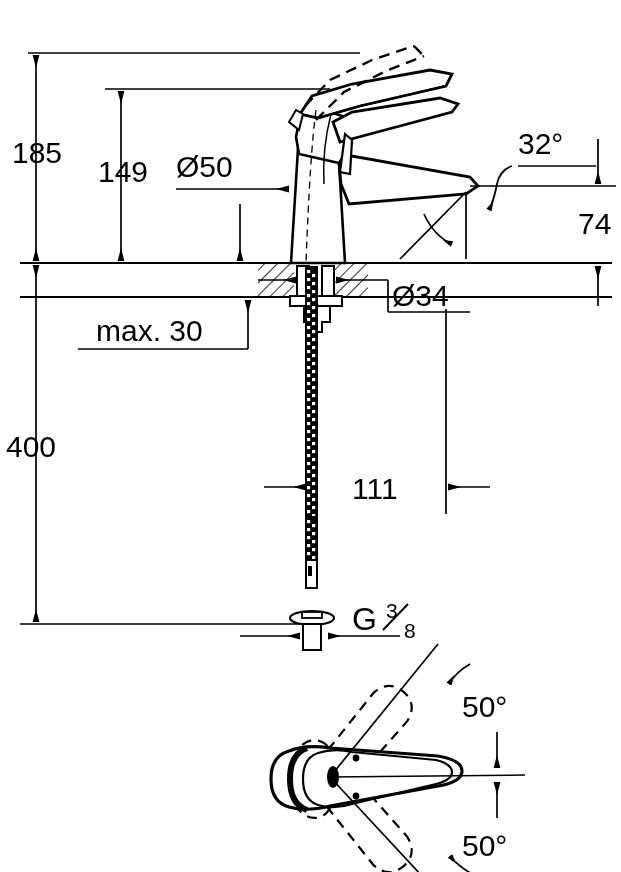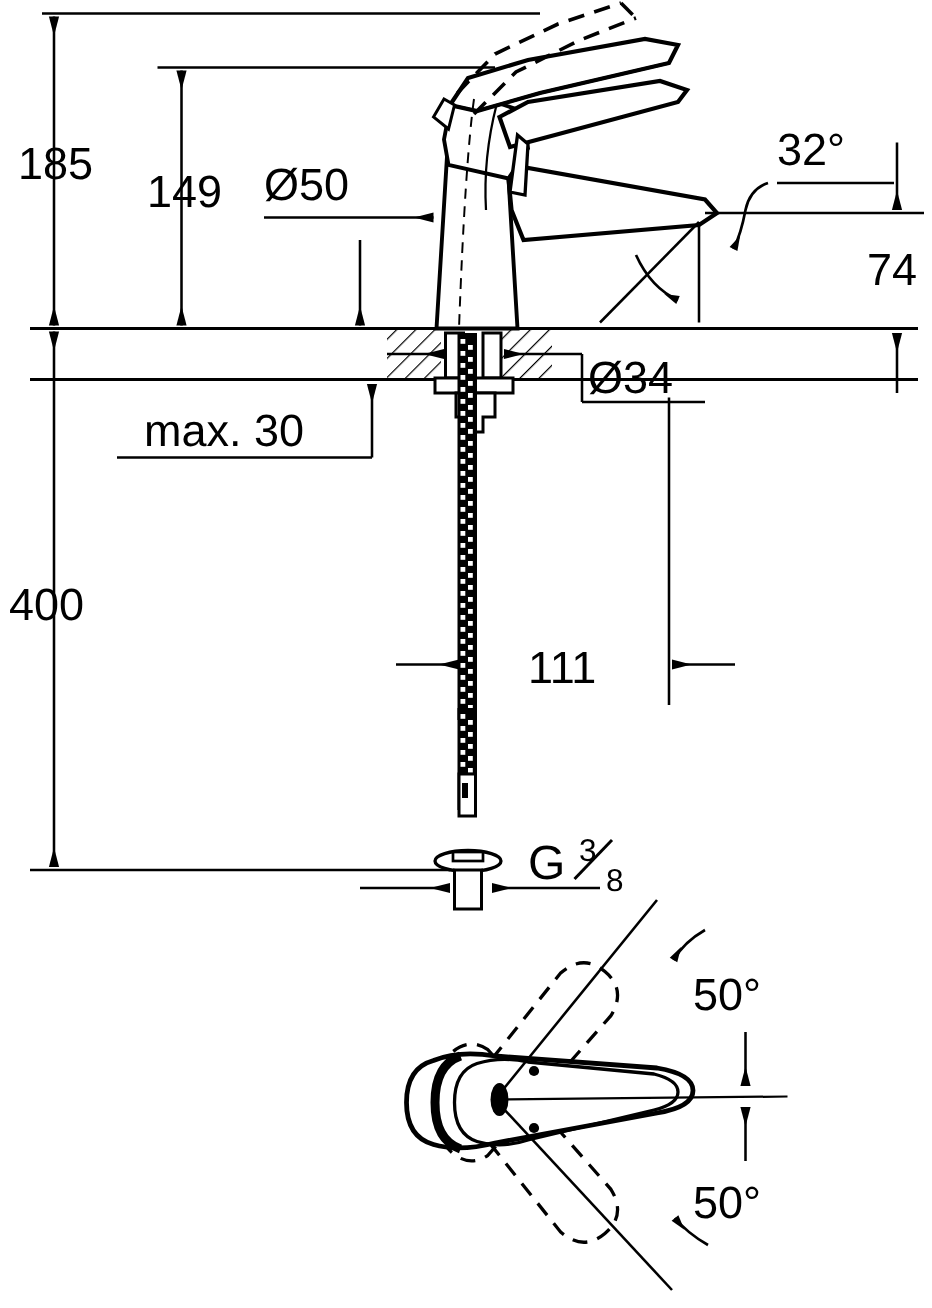--- a/index.html
+++ b/index.html
@@ -1,18 +1,18 @@
 <!DOCTYPE html>
 <html><head>
 <meta charset="utf-8">
 <style>
   html,body{margin:0;padding:0;background:#ffffff;}
   body{width:621px;height:872px;overflow:hidden;
        font-family:"Liberation Sans", sans-serif;color:#000;}
-  #stage{position:relative;width:621px;height:628px;}
+  #stage{position:relative;width:621px;height:628px;margin-top:44px;}
   svg{display:block;}
   text{font-family:"Liberation Sans", sans-serif;fill:#000;}
 </style>
 </head>
 <body>
 
 <div id="stage">
 <svg width="621" height="872" viewBox="0 0 621 872">
 
   <defs>

